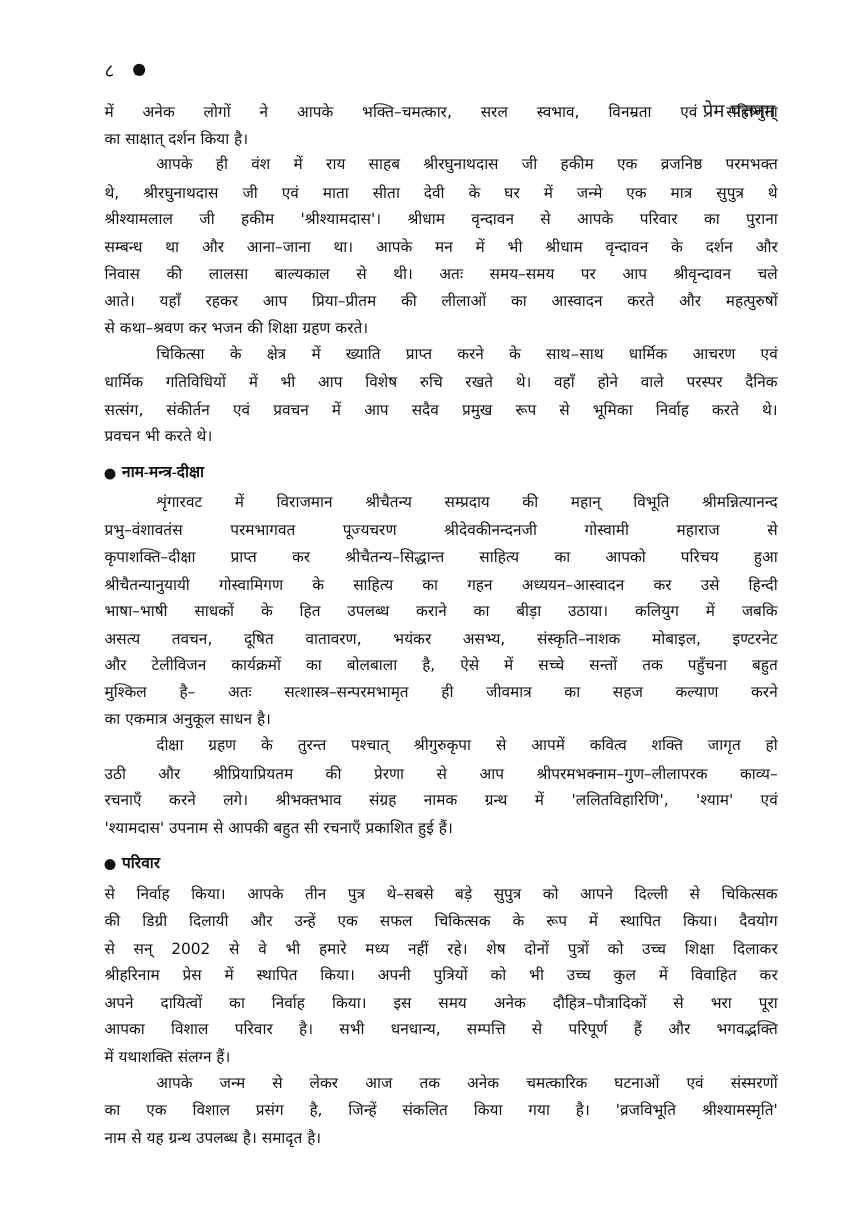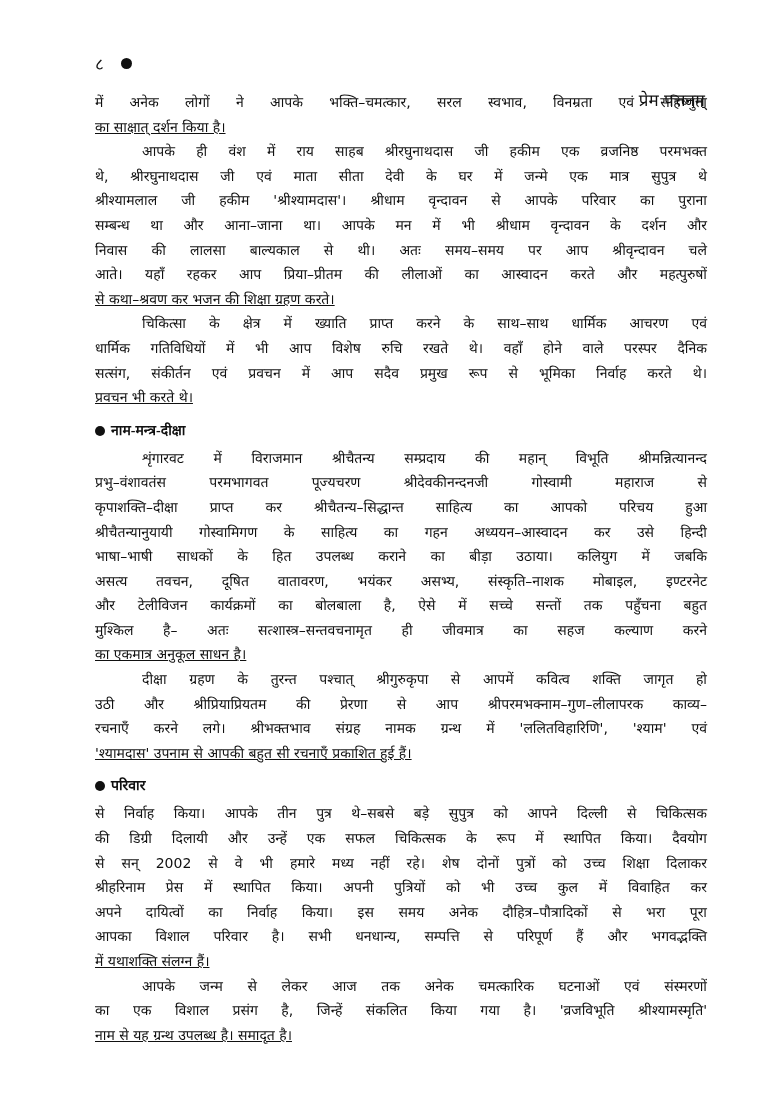--- a/index.html
+++ b/index.html
@@ -58,24 +58,24 @@
     line-height: 24.6px;
   }
   .line {
     white-space: nowrap;
     text-align: justify;
     text-align-last: justify;
     height: 24.6px;
   }
   .line.last {
     text-align-last: left;
-    text-decoration: underline;
   }
   .line.indent {
     padding-left: 47px;
+    font-family: Liberation Mono, monospace;
   }
   .section-heading {
     font-weight: bold;
     white-space: nowrap;
     height: 27px;
     line-height: 27px;
     margin-top: 7px;
     margin-bottom: 2px;
     position: relative;
     padding-left: 16px;
@@ -132,21 +132,21 @@
     </div>
 
     <div>
       <div class="line indent">शृंगारवट में विराजमान श्रीचैतन्य सम्प्रदाय की महान् विभूति श्रीमन्नित्यानन्द</div>
       <div class="line">प्रभु–वंशावतंस परमभागवत पूज्यचरण श्रीदेवकीनन्दनजी गोस्वामी महाराज से</div>
       <div class="line">कृपाशक्ति–दीक्षा प्राप्त कर श्रीचैतन्य–सिद्धान्त साहित्य का आपको परिचय हुआ</div>
       <div class="line">श्रीचैतन्यानुयायी गोस्वामिगण के साहित्य का गहन अध्ययन–आस्वादन कर उसे हिन्दी</div>
       <div class="line">भाषा–भाषी साधकों के हित उपलब्ध कराने का बीड़ा उठाया। कलियुग में जबकि</div>
       <div class="line">असत्य तवचन, दूषित वातावरण, भयंकर असभ्य, संस्कृति–नाशक मोबाइल, इण्टरनेट</div>
       <div class="line">और टेलीविजन कार्यक्रमों का बोलबाला है, ऐसे में सच्चे सन्तों तक पहुँचना बहुत</div>
-      <div class="line">मुश्किल है– अतः सत्शास्त्र–सन्तवचनामृत ही जीवमात्र का सहज कल्याण करने</div>
+      <div class="line">मुश्किल है– अतः सत्शास्त्र–सन्परमभामृत ही जीवमात्र का सहज कल्याण करने</div>
       <div class="line last">का एकमात्र अनुकूल साधन है।</div>
     </div>
 
     <div>
       <div class="line indent">दीक्षा ग्रहण के तुरन्त पश्चात् श्रीगुरुकृपा से आपमें कवित्व शक्ति जागृत हो</div>
       <div class="line">उठी और श्रीप्रियाप्रियतम की प्रेरणा से आप श्रीपरमभक्नाम–गुण–लीलापरक काव्य–</div>
       <div class="line">रचनाएँ करने लगे। श्रीभक्तभाव संग्रह नामक ग्रन्थ में 'ललितविहारिणि', 'श्याम' एवं</div>
       <div class="line last">'श्यामदास' उपनाम से आपकी बहुत सी रचनाएँ प्रकाशित हुई हैं।</div>
     </div>
 

